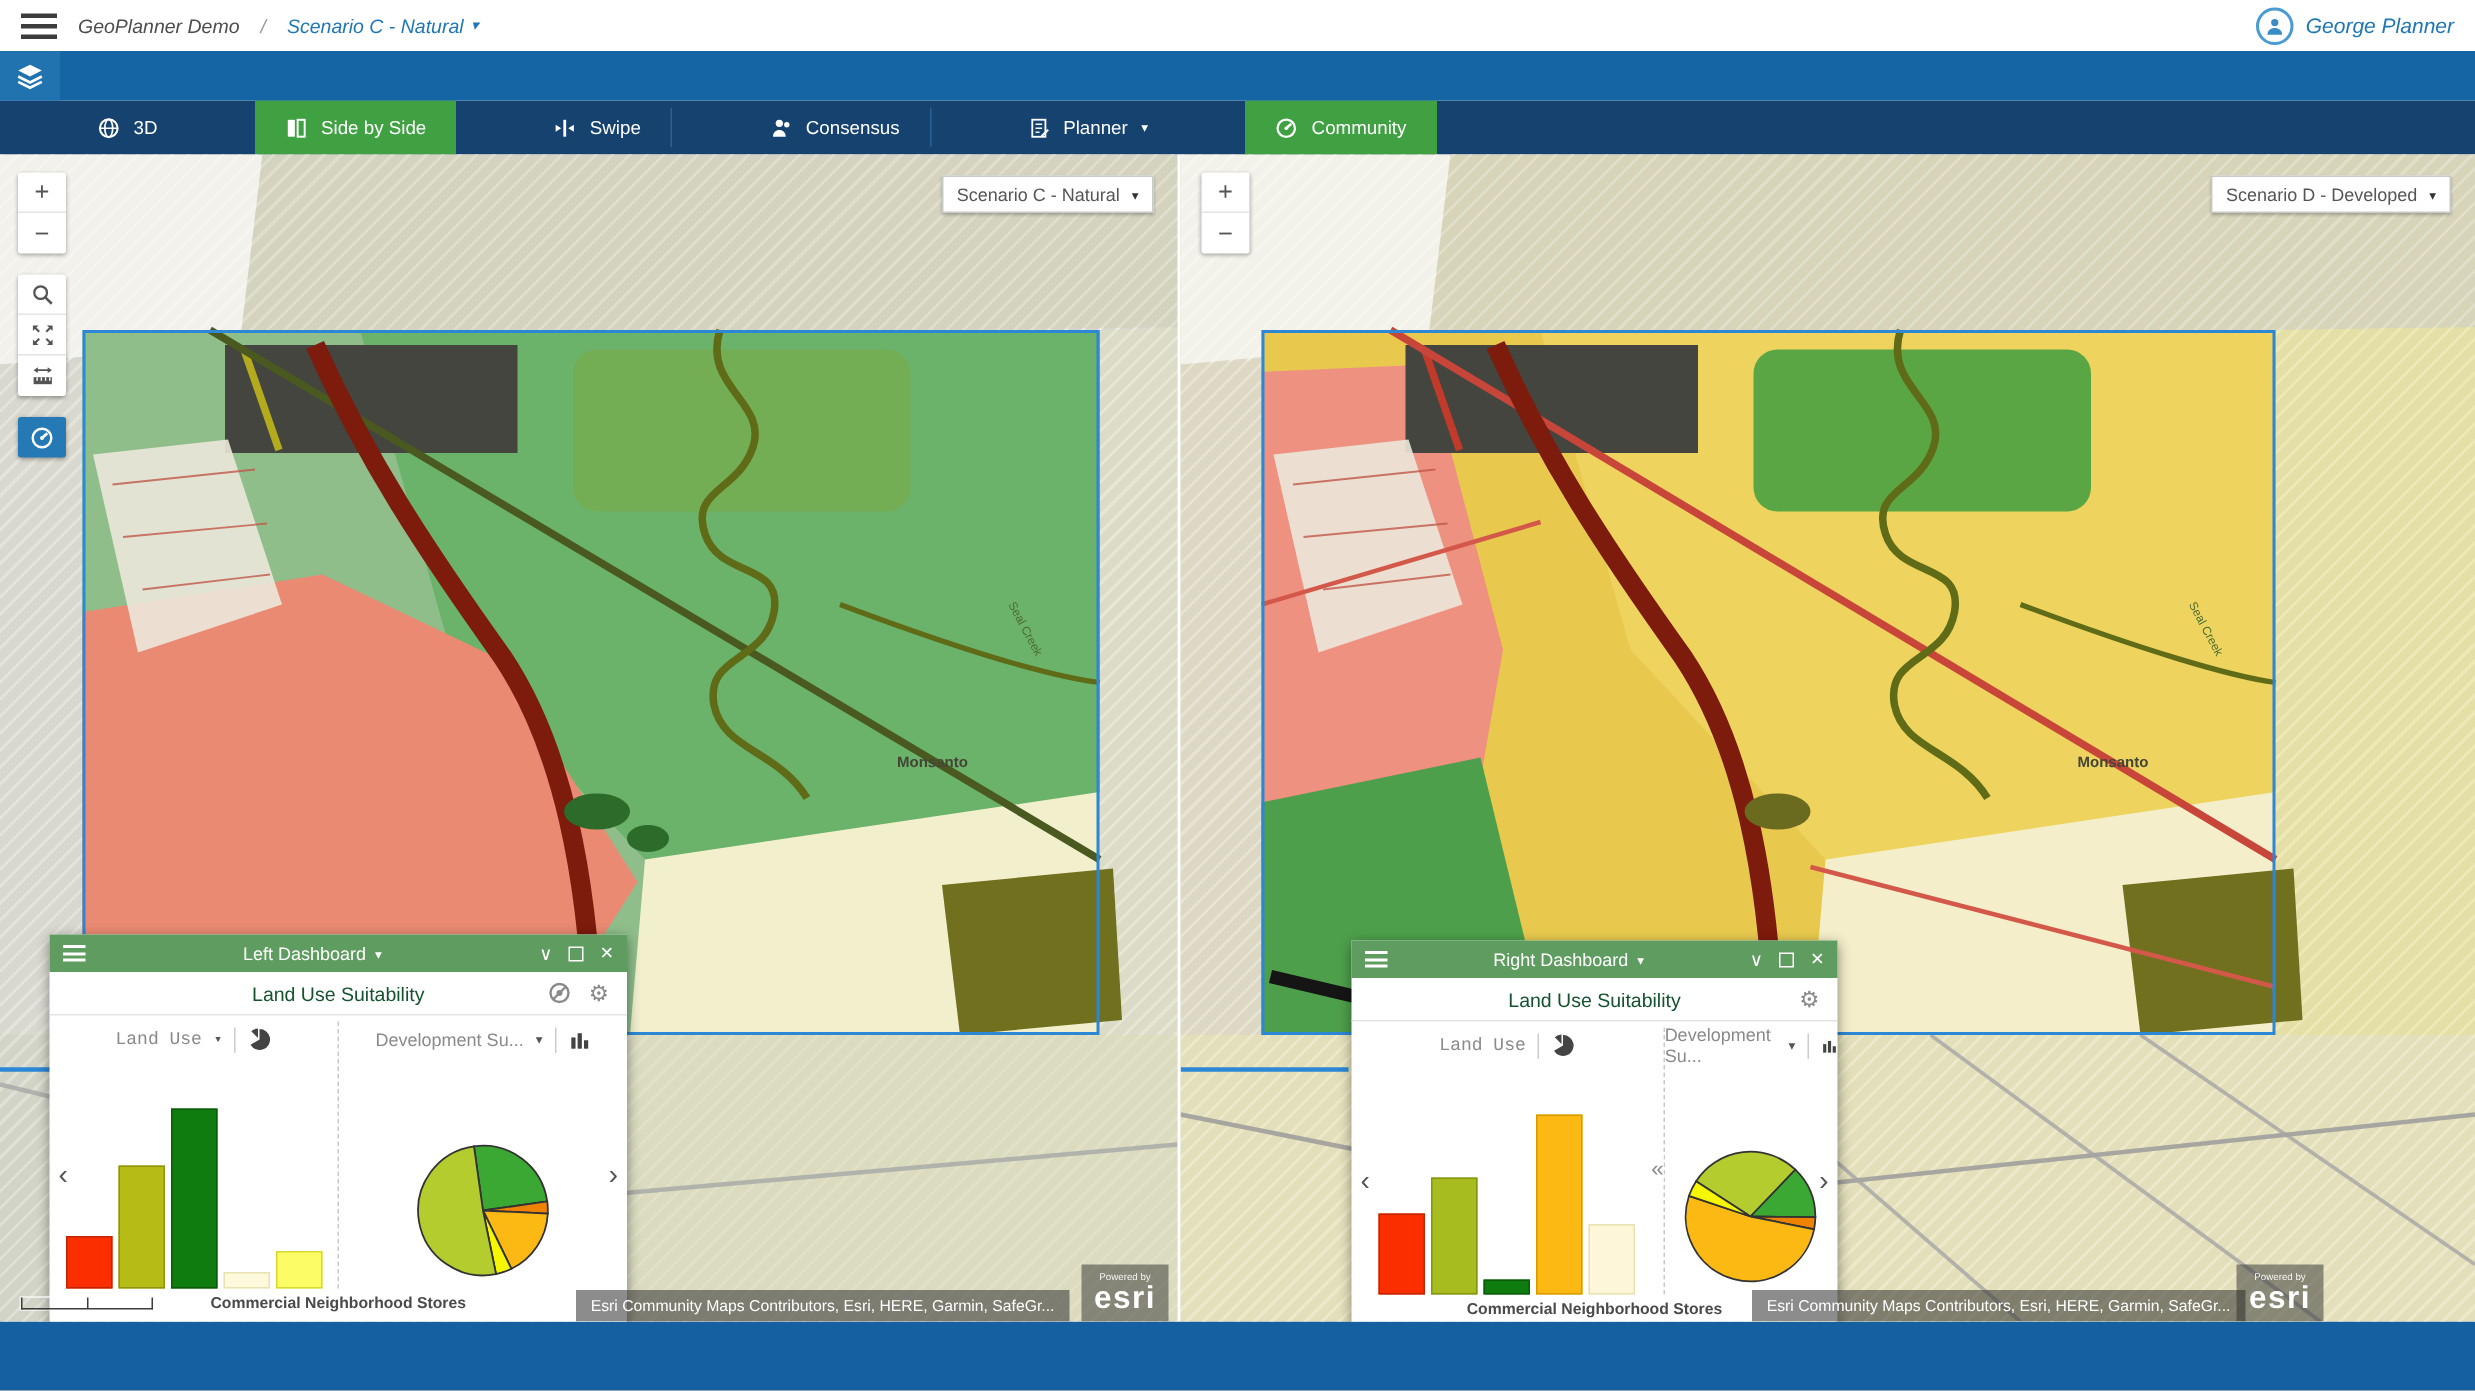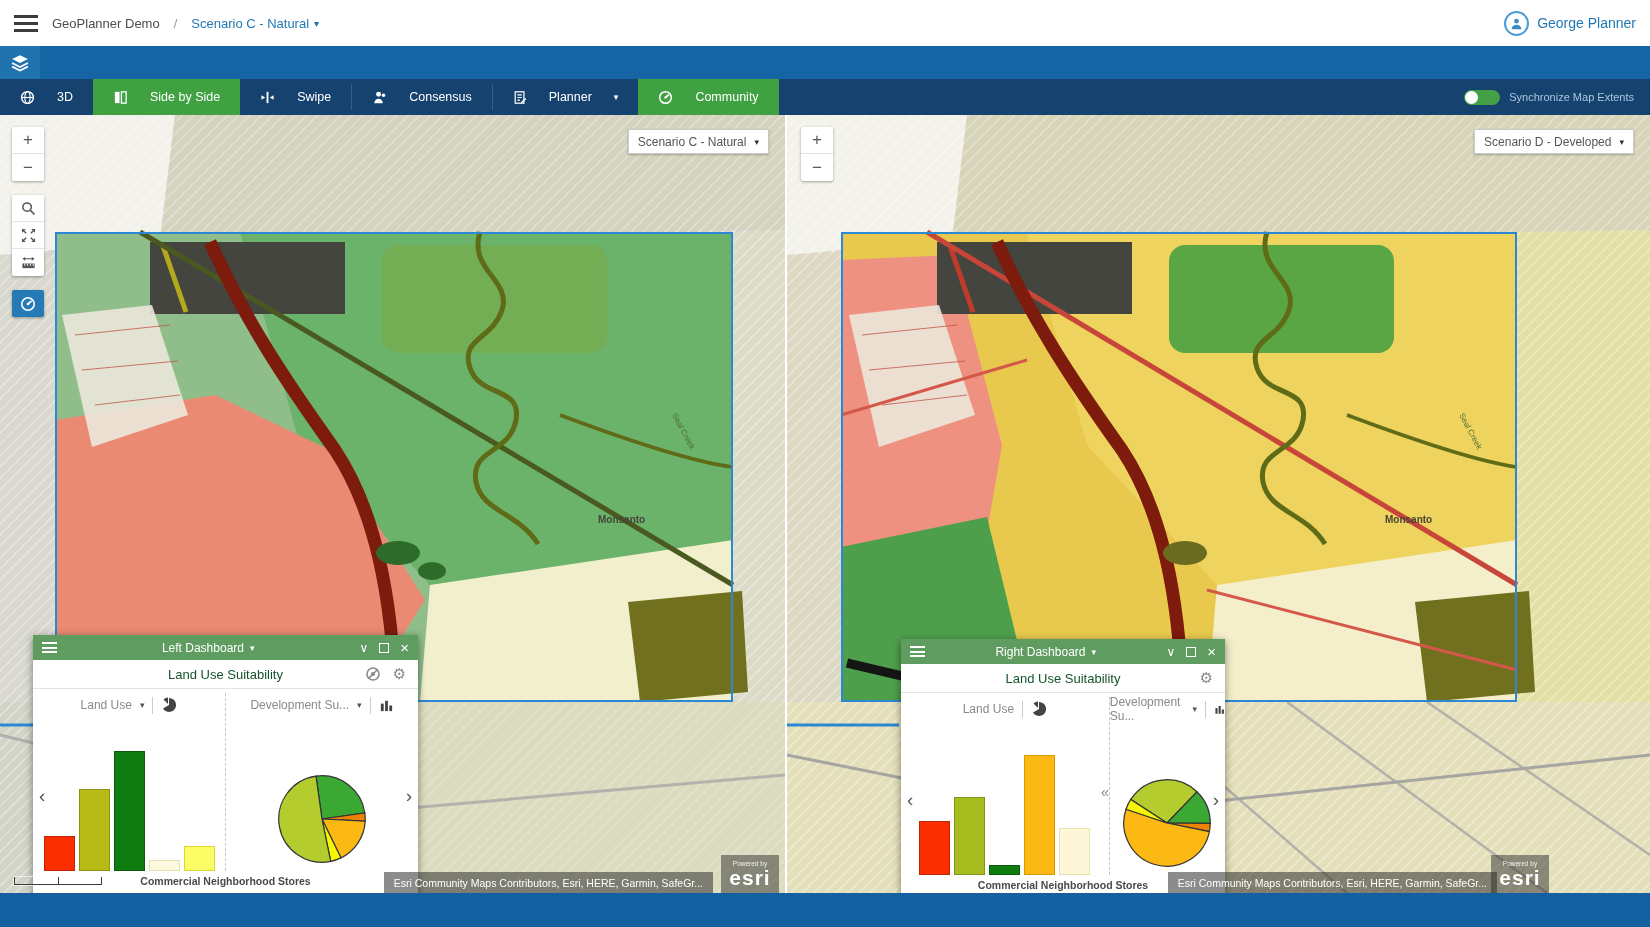--- a/index.html
+++ b/index.html
@@ -1,21 +1,21 @@
 <!DOCTYPE html>
 <html><head>
 <meta charset="utf-8">
 <style>
   * { margin:0; padding:0; box-sizing:border-box; }
   body { background:#222; }
   .app { width:1650px; height:927px; position:relative; overflow:hidden;
          font-family:"Liberation Sans", sans-serif; background:#fff; }
 
   
-  .topbar { height:46px; background:#fff; display:flex; align-items:center; padding:0 14px; gap:14px; }
+  .topbar { height:34px; background:#fff; display:flex; align-items:center; padding:0 14px; gap:14px;font-style:italic; }
   .burger { display:inline-flex; flex-direction:column; gap:4px; cursor:pointer; }
   .burger i { width:24px; height:3px; background:#3c3c3c; display:block; }
   .crumb-app { font-size:13px; color:#4d4d4d; }
   .crumb-sep { font-size:13px; color:#9a9a9a; }
   .crumb-link { font-size:13px; color:#1f77b4; display:flex; gap:5px; align-items:center; }
   .crumb-link .caret { font-size:10px; color:#1f77b4; }
   .topbar .spacer { flex:1; }
   .user { display:flex; align-items:center; gap:8px; color:#1f77b4; font-size:14px; }
   .avatar { width:25px; height:25px; border:2px solid #4a9bd4; border-radius:50%;
             display:flex; align-items:center; justify-content:center; }
@@ -24,21 +24,21 @@
   .navbar { height:33px; background:#1565a4; position:relative; }
   .layers-btn { position:absolute; left:0; top:0; width:40px; height:33px; background:#2173af;
                 display:flex; align-items:center; justify-content:center; cursor:pointer; }
   .tabs { position:absolute; left:50%; top:0; transform:translateX(-50%); height:33px; display:flex; }
   .tab { display:flex; align-items:center; gap:9px; padding:0 24px; color:#fff;
          font-size:12px; letter-spacing:.6px; cursor:pointer; }
   .tab.active { background:#0d4c7d; border-top:3px solid #ce3a1e; }
 
   
   .toolbar { height:36px; background:#15426f; display:flex; align-items:stretch; }
-  .tbtn { display:flex; align-items:center; gap:22px; padding:0 20px; color:#fff; font-size:12.5px; cursor:pointer; }
+  .tbtn { display:flex; align-items:center; gap:9px; padding:0 20px; color:#fff; font-size:12.5px; cursor:pointer;margin-left:45px; }
   .tbtn.green { background:#3fa142; }
   .tb-sep { width:1px; background:#2b6295; margin:5px 0; }
   .toolbar .spacer { flex:1; }
   .sync { display:flex; align-items:center; gap:9px; padding-right:16px; }
   .toggle { width:36px; height:15px; border-radius:8px; background:#43a047; position:relative; cursor:pointer; }
   .toggle .knob { position:absolute; left:1px; top:1px; width:13px; height:13px; border-radius:50%; background:#fff; }
   .sync-label { font-size:11px; color:#a9c6dc; }
 
   
   .maps { display:flex; height:778px; }
@@ -98,21 +98,21 @@
   .dash-title .caret { font-size:9px; }
   .win-icons { display:flex; align-items:center; gap:11px; }
   .win-icons .wi { color:#fff; font-size:12px; cursor:pointer; line-height:1; }
   .wi.max { width:10px; height:10px; border:1.5px solid #fff; }
   .dash-sub { height:29px; border-bottom:1px solid #e3e3e3; display:flex; align-items:center; position:relative; }
   .dash-sub .sub-text { flex:1; text-align:center; font-size:13px; color:#14532d; }
   .sub-icons { position:absolute; right:12px; top:0; height:100%; display:flex; align-items:center; gap:12px; }
   .sub-icons .gear { color:#8a8a8a; font-size:15px; cursor:pointer; }
   .dash-body { flex:1; display:flex; position:relative; }
   .widget { display:flex; flex-direction:column; }
-  .widget.w1 { width:192px; }
+  .widget.w1 { width:192px;font-family:Liberation Mono, monospace; }
   .widget.w2 { flex:1; }
   .map.right .widget.w1 { width:210px; }
   .w-head { height:32px; display:flex; align-items:center; justify-content:center; gap:8px;
             font-size:12px; color:#8a8a8a; cursor:pointer; }
   .w-head .caret { font-size:9px; color:#555; }
   .w-head .wsep { width:1px; height:17px; background:#ccc; }
   .w-divider { width:1px; border-left:1px dashed #c9c9c9; margin:4px 0; position:relative; }
   .pan-arrow { position:absolute; top:52%; font-size:19px; color:#555; cursor:pointer; line-height:1; }
   .pan-arrow.pl { left:6px; }
   .pan-arrow.pr { right:6px; }
@@ -213,26 +213,20 @@
     </div>
     <div class="tbtn green">
       <svg class="icon-svg" width="15" height="15" viewBox="0 0 16 16">
           <circle cx="8" cy="8" r="6.2" fill="none" stroke="#fff" stroke-width="1.6"></circle>
           <path d="M8 8l3.6-3.2" stroke="#fff" stroke-width="1.8"></path>
           <circle cx="8" cy="8" r="1.3" fill="#fff"></circle>
         </svg>
       <span>Community</span>
     </div>
     <span class="spacer"></span>
-    <div class="sync">
-      <span class="toggle">
-          <span class="knob"></span>
-        </span>
-      <span class="sync-label">Synchronize Map Extents</span>
-    </div>
   </div>
 
   <div class="maps">
 
     <div class="map left">
       <svg class="map-art" viewBox="0 0 785 778" preserveAspectRatio="none">
         <polygon points="0,0 175,0 160,125 0,140" fill="#f7f6f0" opacity="0.85"></polygon>
         <polygon points="175,0 785,0 785,115 160,125" fill="#d2cfae" opacity="0.5"></polygon>
         <rect x="0" y="587" width="785" height="191" fill="#ccd2bd" opacity="0.45"></rect>
         <polygon points="330,587 785,587 785,778 330,778" fill="#e6e2ba" opacity="0.5"></polygon>

